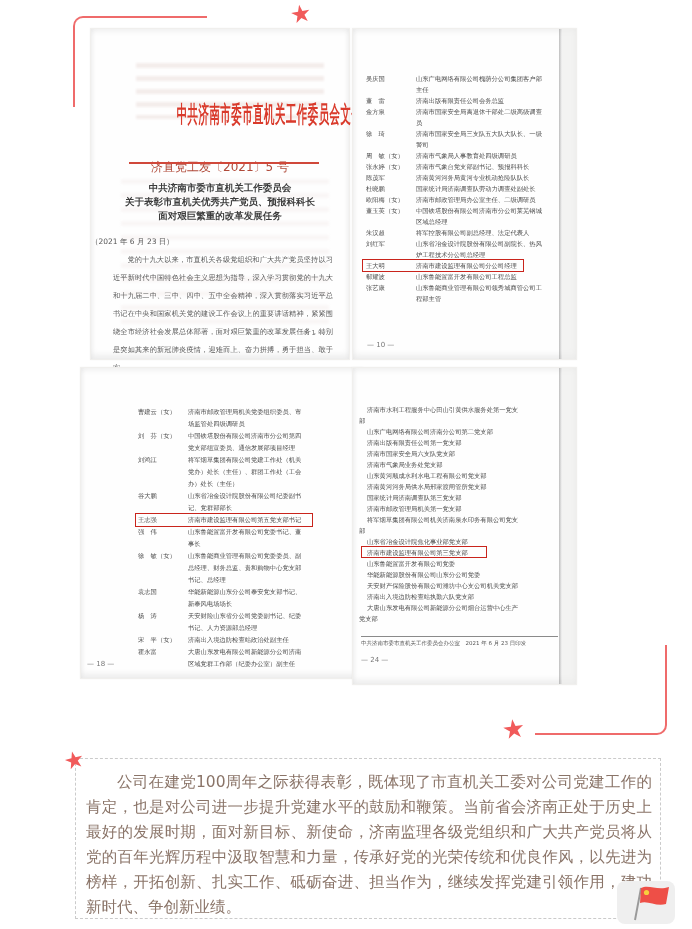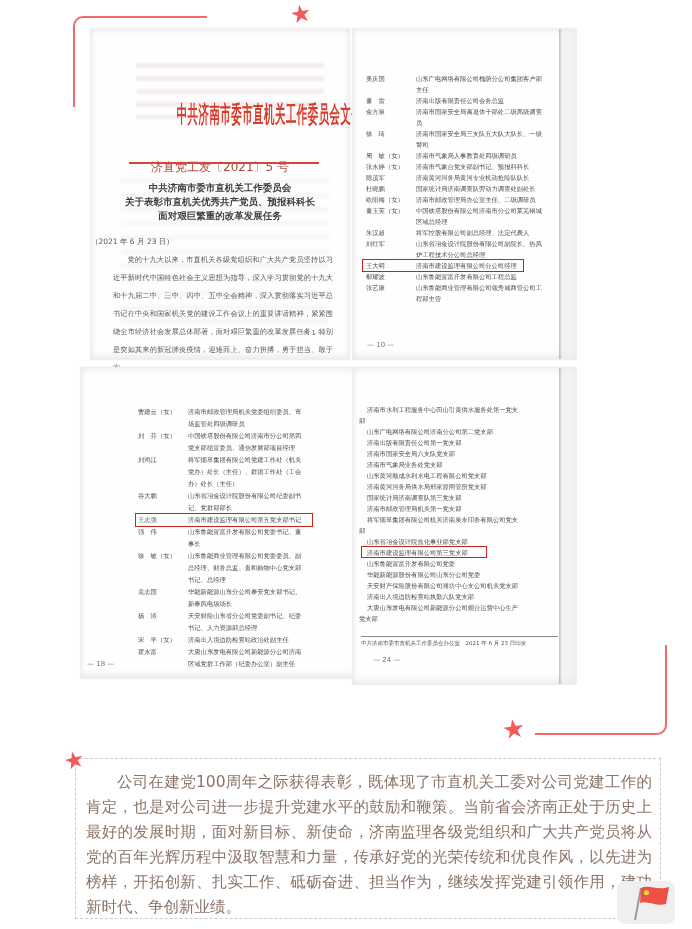--- a/index.html
+++ b/index.html
@@ -55,21 +55,21 @@
   .doc2 .boxed::after{left:-4px;top:-1px;width:160px;height:11px;}
   .doc3 .boxed::after{left:-3px;top:-1px;width:176px;height:12px;}
   .doc4 .boxed::after{left:2px;top:-1px;width:124px;height:10px;}
   .doc2 .pg{position:absolute;left:14px;top:304px;font-size:7px;color:#777;margin-top:8px;}
   .doc3 .pg{position:absolute;left:6px;top:292px;font-size:7px;color:#777;}
   
   .doc4 .rows{left:6px;top:36px;width:162px;}
   .brow{position:relative;font-size:6.3px;line-height:11px;color:#4c4c4c;text-indent:8px;}
   .d4-rule{position:absolute;left:8px;right:18px;top:268px;height:1px;background:#8a8a8a;}
   .d4-footer{position:absolute;left:8px;top:272px;font-size:5.5px;color:#555;white-space:nowrap;}
-  .doc4 .pg{position:absolute;left:8px;top:288px;font-size:7px;color:#777;margin-left:12px;}
+  .doc4 .pg{position:absolute;left:8px;top:288px;font-size:7px;color:#777;}
   
   .article-box{position:absolute;left:75px;top:758px;width:586px;height:161px;
     border:1px dashed #cbcbcb;box-sizing:border-box;padding:11px 8px 0 10px;}
   .article-text{font-size:15.5px;line-height:25px;color:#8a7468;text-align:justify;text-indent:2em;}
   .flag-badge{position:absolute;left:617px;top:881px;width:58px;height:43px;background:#efefef;
     border-radius:8px;z-index:4;display:flex;align-items:center;justify-content:center;}
 </style>
 </head>
 <body>
 

